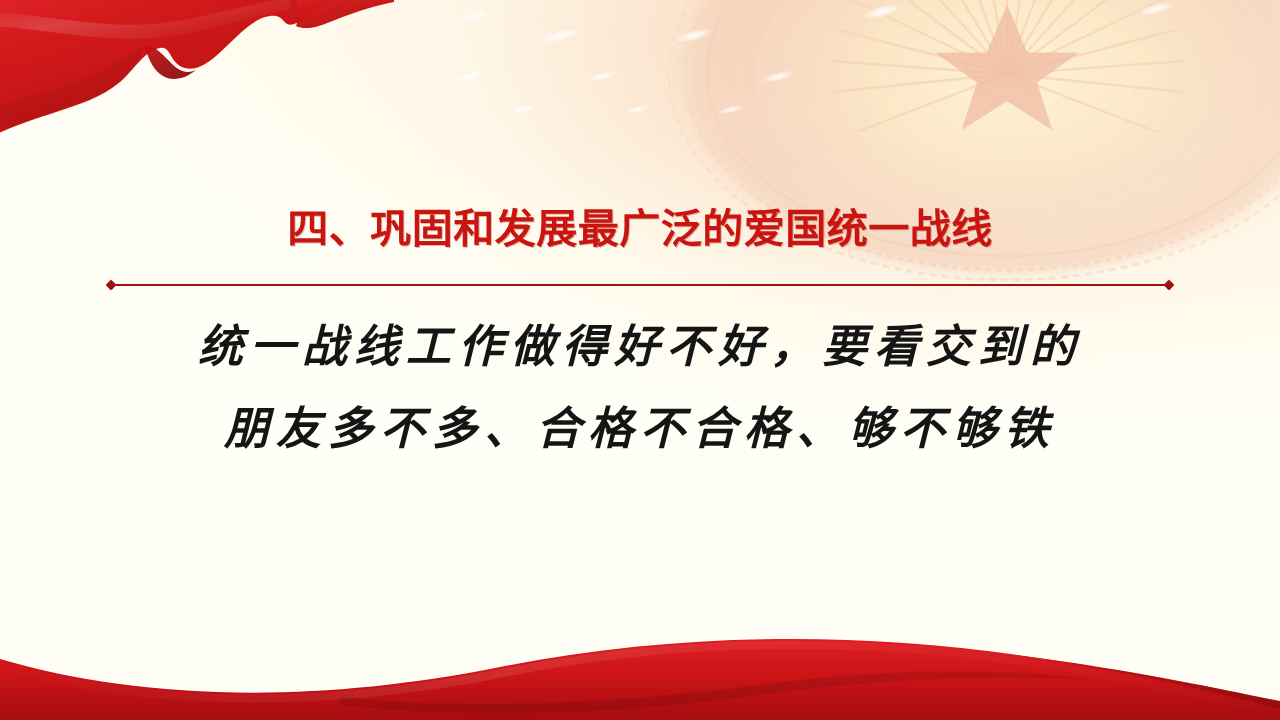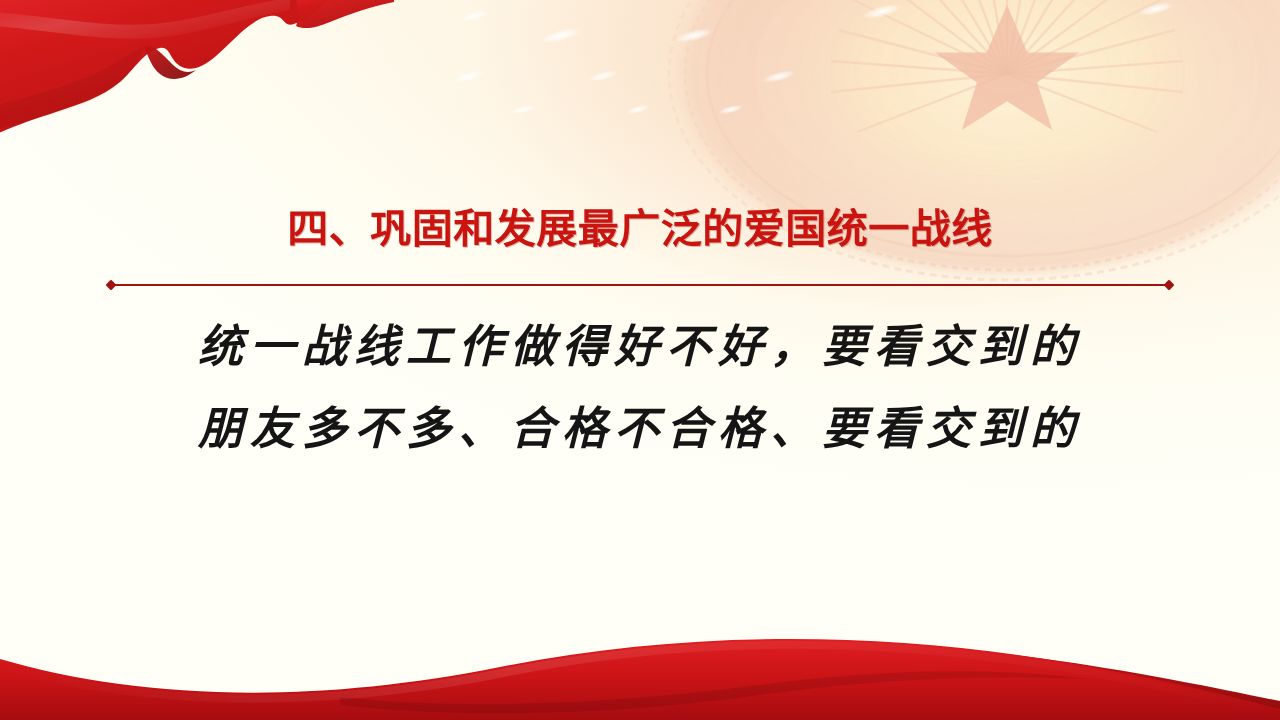--- a/index.html
+++ b/index.html
@@ -317,17 +317,17 @@
     <div class="slide-title">四、巩固和发展最广泛的爱国统一战线</div>
 
     <div class="divider">
       <div class="dot left"></div>
       <div class="rule"></div>
       <div class="dot right"></div>
     </div>
 
     <div class="body-text">
       <div class="body-line">统一战线工作做得好不好，要看交到的</div>
-      <div class="body-line">朋友多不多、合格不合格、要看交到的</div>
+      <div class="body-line">朋友多不多、合格不合格、够不够铁</div>
     </div>
 
   </div>
 </div>
 
 </body></html>

